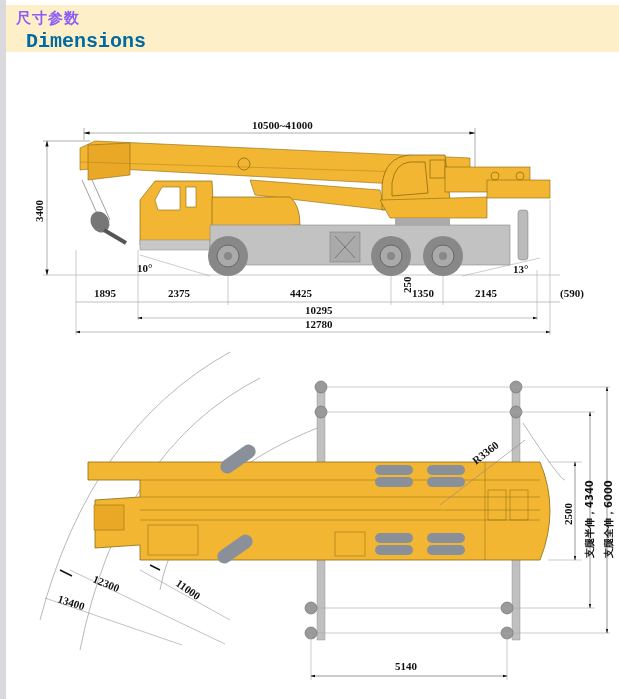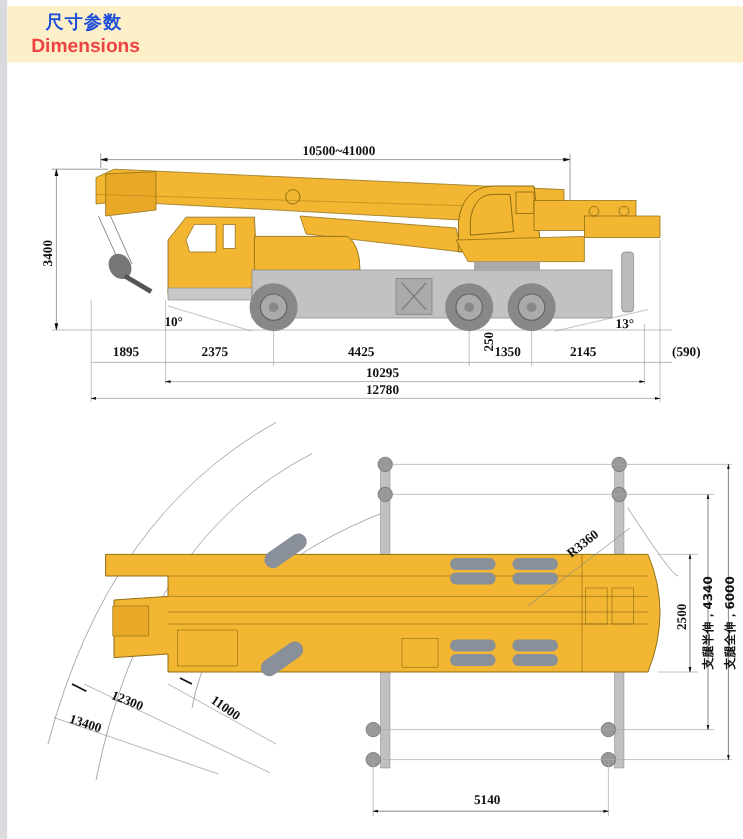--- a/index.html
+++ b/index.html
@@ -1,20 +1,20 @@
 <!DOCTYPE html>
 <html><head>
 <meta charset="utf-8">
 <style>
   html,body{margin:0;padding:0;background:#fff;}
   body{width:619px;height:699px;position:relative;overflow:hidden;font-family:"Liberation Serif",serif;}
   .leftbar{position:absolute;left:0;top:0;width:6px;height:699px;background:#d9d9de;}
   .header{position:absolute;left:6px;top:5px;width:613px;height:47px;background:#fdf0c8;}
-  .title-cn{position:absolute;left:38px;top:9px;font-family:"DejaVu Sans",sans-serif;font-weight:bold;font-size:15px;color:#1d4ed8;letter-spacing:1px;}
-  .title-en{position:absolute;left:26px;top:30px;font-family:Liberation Sans, sans-serif;font-weight:bold;font-size:16px;color:#ef4444;}
+  .title-cn{position:absolute;left:16px;top:9px;font-family:"DejaVu Sans",sans-serif;font-weight:bold;font-size:15px;color:#8b5cf6;letter-spacing:1px;}
+  .title-en{position:absolute;left:26px;top:30px;font-family:Liberation Mono, monospace;font-weight:bold;font-size:20px;color:#0369a1;}
   svg{position:absolute;left:0;top:0;}
   .dim{font-family:"Liberation Serif",serif;font-weight:bold;font-size:11px;fill:#111;}
   .dimcn{font-family:"DejaVu Sans",sans-serif;font-weight:bold;font-size:10px;fill:#111;}
 </style>
 </head>
 <body>
 
 <div class="leftbar"></div>
 <div class="header"></div>
 <div class="title-cn">尺寸参数</div>

